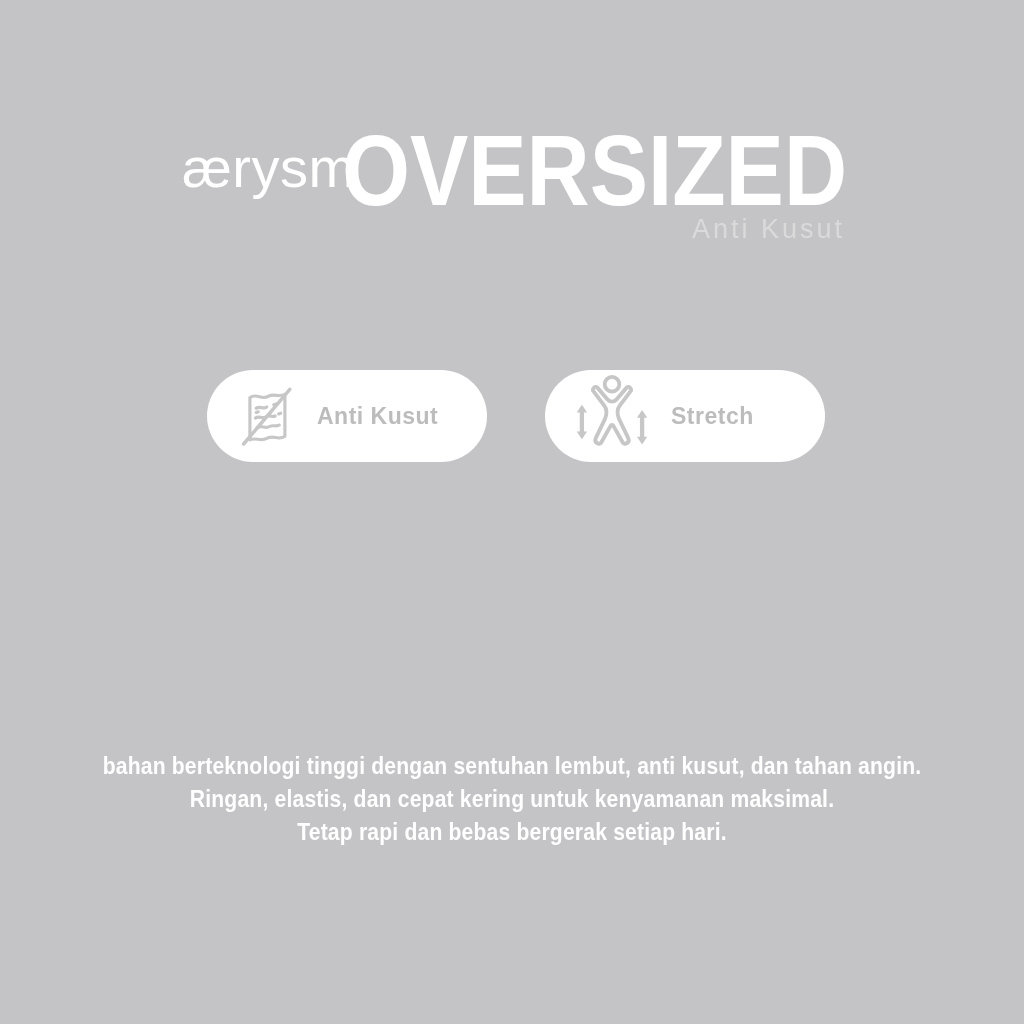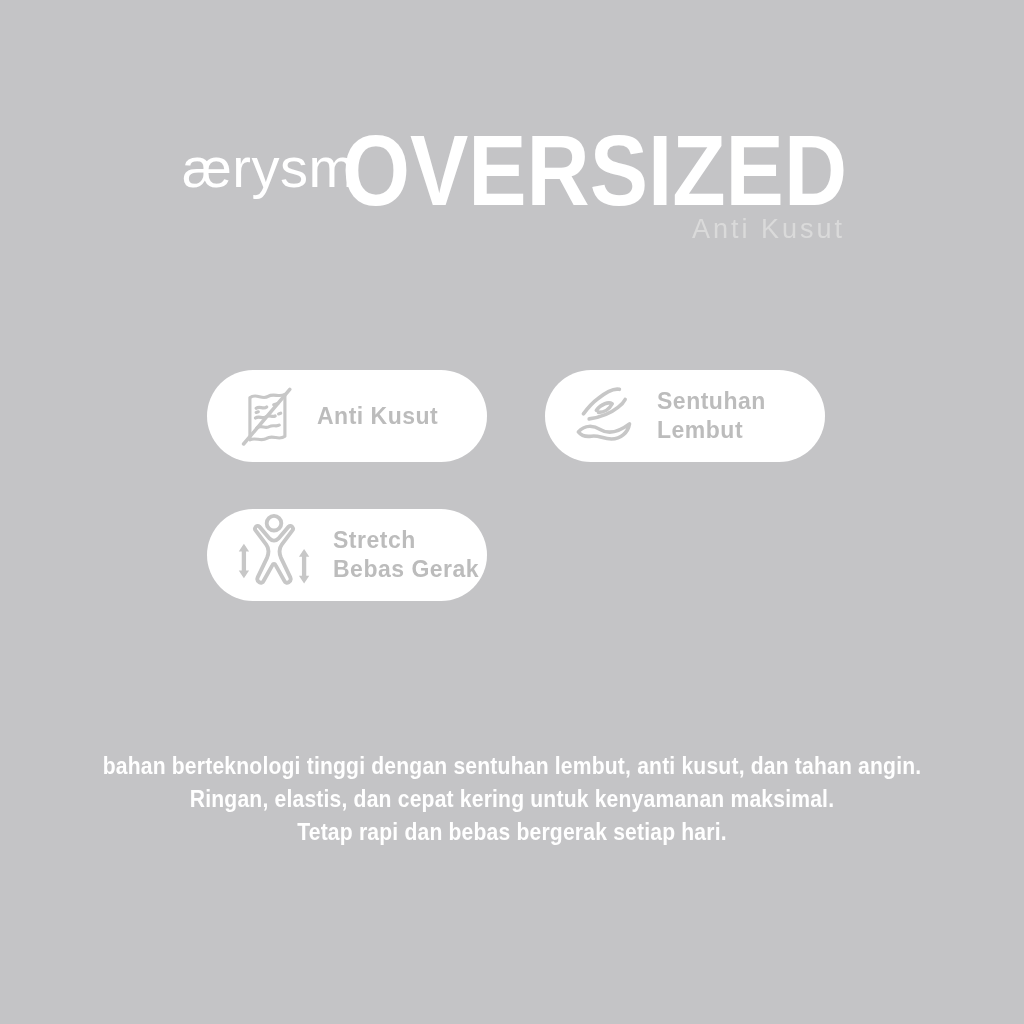--- a/index.html
+++ b/index.html
@@ -127,51 +127,36 @@
           <path d="M36 45 L39 44"></path>
           <path d="M18 90 L84 12" stroke-width="5"></path>
         </svg>
       </span>
       <span class="pill-label">
         <span>Anti Kusut</span>
         <span></span>
       </span>
     </div>
 
-    <div class="pill">
-      <span class="pill-icon">
-        <svg width="72" height="72" viewBox="0 0 100 100" fill="none" stroke="currentColor" stroke-width="5" stroke-linecap="round" stroke-linejoin="round">
-          <path d="M70 13 C62 11 50 18 40 26 C33 31 26 39 20 47"></path>
-          <path d="M38 42 C45 33 55 30 60 33 C56 41 48 45 41 45"></path>
-          <path d="M28 54 C42 52 58 46 68 38 C72 35 76 31 78 27"></path>
-          <path d="M13 72 C22 62 34 63 44 69 C54 75 68 73 84 61 C82 73 72 82 59 82 C47 82 41 76 31 78 C24 79 17 77 13 72 Z"></path>
-        </svg>
-      </span>
-      <span class="pill-label">
-        <span>Sentuhan</span>
-        <span>Lembut</span>
-      </span>
-    </div>
 
     <div class="pill">
       <span class="pill-icon">
         <svg width="86" height="86" viewBox="0 0 100 100" fill="none" stroke="currentColor" stroke-width="4.5" stroke-linecap="round" stroke-linejoin="round">
           <circle cx="50" cy="13" r="8.5"></circle>
           <path d="M29 22 C26 19 30 14 33 17 L45 31 C48 34 52 34 55 31 L67 17 C70 14 74 19 71 22 L59 38 C56 42 56 48 58 53 L69 76 C71 81 64 85 62 80 L52 62 C51 60 49 60 48 62 L38 80 C36 85 29 81 31 76 L42 53 C44 48 44 42 41 38 Z"></path>
           <path d="M15 42 L15 72" stroke-width="5"></path>
           <path d="M9 46 L15 37 L21 46 Z" fill="currentColor" stroke="none"></path>
           <path d="M9 68 L15 77 L21 68 Z" fill="currentColor" stroke="none"></path>
           <path d="M85 48 L85 78" stroke-width="5"></path>
           <path d="M79 52 L85 43 L91 52 Z" fill="currentColor" stroke="none"></path>
           <path d="M79 74 L85 83 L91 74 Z" fill="currentColor" stroke="none"></path>
         </svg>
       </span>
       <span class="pill-label">
         <span>Stretch</span>
-        <span>Bebas Gerak</span>
       </span>
     </div>
 
 
   </div>
 
   <div class="description">
     <div>bahan berteknologi tinggi dengan sentuhan lembut, anti kusut, dan tahan angin.</div>
     <div>Ringan, elastis, dan cepat kering untuk kenyamanan maksimal.</div>
     <div>Tetap rapi dan bebas bergerak setiap hari.</div>

